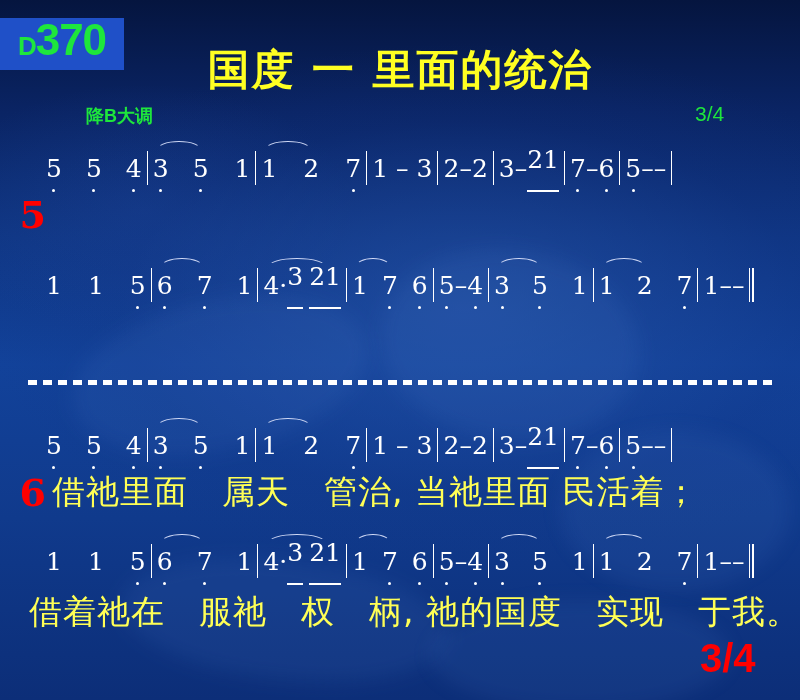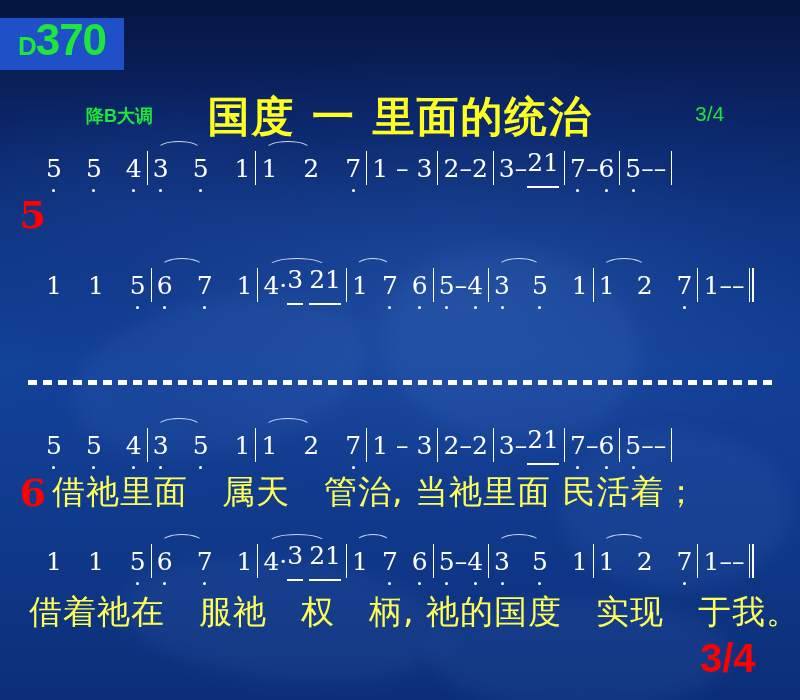--- a/index.html
+++ b/index.html
@@ -61,21 +61,20 @@
   }
   #title {
     position: absolute;
     left: 0; right: 0; top: 42px;
     text-align: center;
     color: #ffff22;
     font-size: 42px;
     font-weight: bold;
     font-family: "DejaVu Serif", serif;
     letter-spacing: 2px;
-    margin-top: 47px;
   }
   #key-sig {
     position: absolute;
     left: 86px; top: 104px;
     color: #1ee63c;
     font-size: 18px;
     font-weight: bold;
   }
   #time-sig-top {
     position: absolute;
@@ -128,21 +127,21 @@
     content: "";
     position: absolute;
     left: 50%;
     bottom: -9px;
     width: 3px; height: 3px;
     margin-left: -1.5px;
     border-radius: 50%;
     background: #ffffff;
   }
   
-  .beam { border-bottom: 2px solid #ffffff; padding-bottom: 9px; }
+  .beam { border-bottom: 2px solid #ffffff; padding-bottom: 16px; }
   
   .slur {
     position: absolute;
     border: 1.6px solid #cfd8f5;
     border-bottom: none;
     border-left-color: transparent;
     border-right-color: transparent;
     border-radius: 60% 60% 0 0 / 100% 100% 0 0;
     height: 10px;
     top: -13px;

